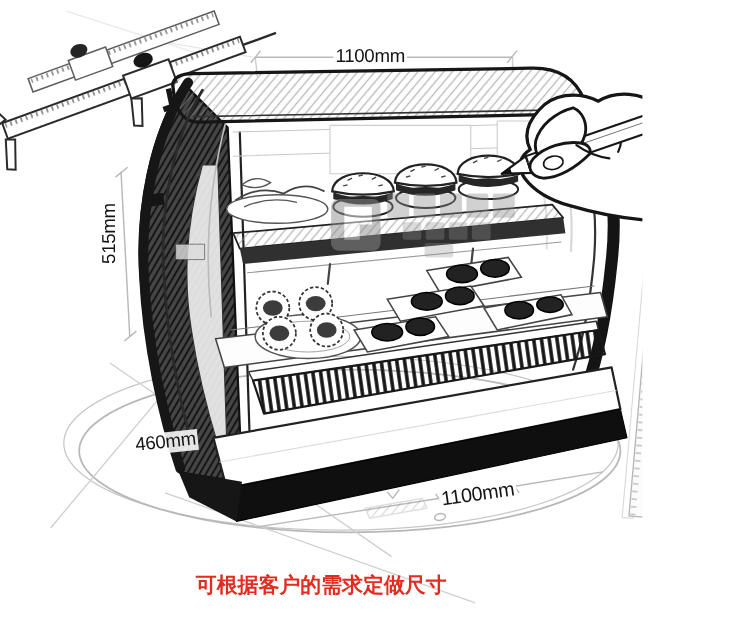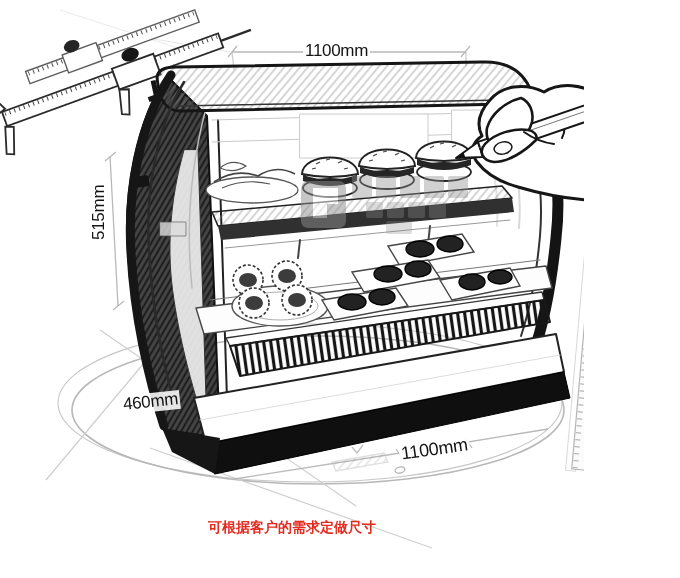--- a/index.html
+++ b/index.html
@@ -6,21 +6,21 @@
   .canvas{position:relative;width:584px;height:578px;background:#ffffff;overflow:hidden;
           font-family:"Liberation Sans",sans-serif;}
   .canvas svg{position:absolute;left:0;top:0;}
   .dim{position:absolute;font-family:"Liberation Sans",sans-serif;font-size:17px;color:#141414;
        letter-spacing:-0.3px;background:rgba(255,255,255,.88);padding:0 2px;line-height:1.1;
        white-space:nowrap;}
   .dim-top{left:303px;top:42px;}
   .dim-left{left:70px;top:203px;transform:rotate(-90deg);}
   .dim-depth{left:121px;top:393px;transform:rotate(-6deg);}
   .dim-bottom{left:399px;top:440px;transform:rotate(-8deg);font-size:18px;}
-  .note{position:absolute;left:0;width:100%;top:519px;text-align:center;font-size:14px;
+  .note{position:absolute;left:0;width:100%;top:519px;text-align:center;font-size:19px;
         font-weight:700;color:#e42b20;font-family:"DejaVu Sans","Liberation Sans",sans-serif;}
 </style>
 </head>
 <body>
 
 <div class="canvas">
 
 <svg width="680" height="578" viewBox="0 0 680 578">
   <defs>
     <pattern id="hl" width="6" height="6" patternUnits="userSpaceOnUse" patternTransform="rotate(40)">

